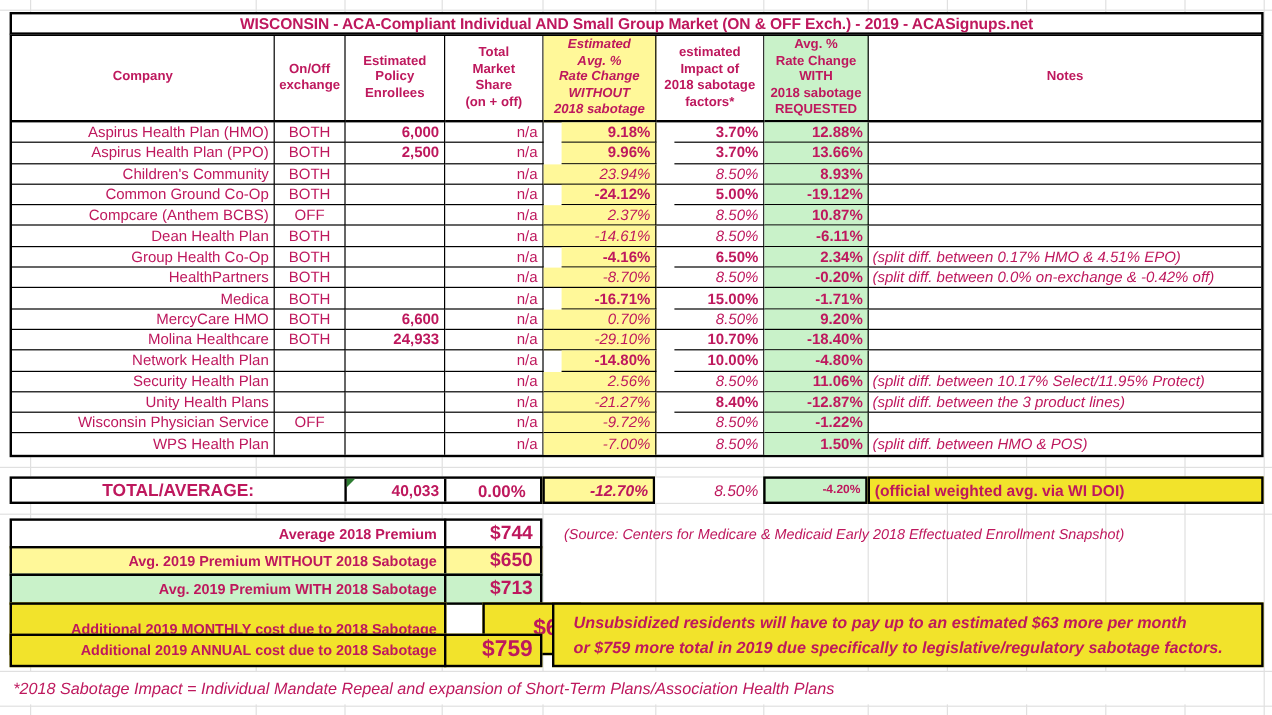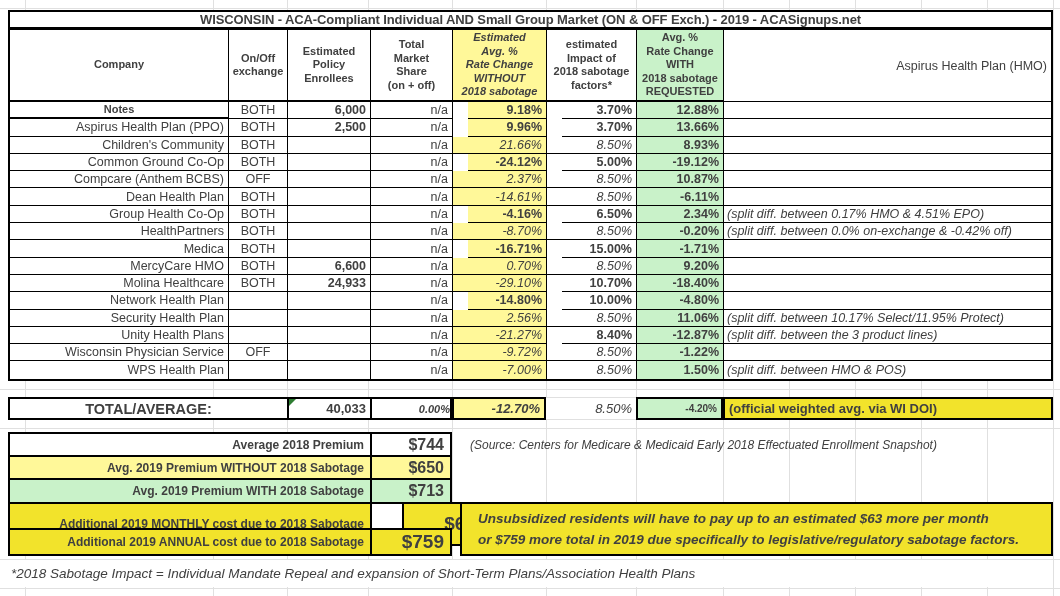--- a/index.html
+++ b/index.html
@@ -1,17 +1,17 @@
 <!DOCTYPE html>
 <html style="--c-ly: #FFF899; --c-lg: #C9F2C9; --c-by: #F2E32B; --c-tri: #2E7D32;"><head>
 <meta charset="utf-8">
 <style>
   html,body{margin:0;padding:0;background:#fff;}
   #canvas{position:relative;width:1060px;height:596px;background:#fff;overflow:hidden;
-          font-family:"Liberation Sans", sans-serif;color:#404040;}
+          font-family:"Liberation Sans", sans-serif;color:#be185d;}
   
   .vline{position:absolute;top:0;bottom:0;width:1px;background:#E0E0E0;}
   .hline{position:absolute;left:0;right:0;height:1px;background:#E0E0E0;}
 
   
   .title-box{position:absolute;left:8px;top:10px;width:1045px;height:19px;box-sizing:border-box;
     border:2px solid #000;background:#fff;text-align:center;font-weight:bold;font-size:13px;
     line-height:15px;letter-spacing:-0.1px;z-index:3;}
 
   
@@ -39,21 +39,21 @@
   .italic{font-style:italic;font-weight:normal;}
 
   
   .trow{position:absolute;top:397px;height:23px;box-sizing:border-box;z-index:2;display:flex;align-items:center;}
   .t-a{left:8px;width:444px;border:2px solid #000;background:#fff;padding:0;}
   .t-a .tl{box-sizing:border-box;flex:0 0 279px;border-right:2px solid #000;height:100%;display:flex;
     align-items:center;justify-content:center;font-weight:bold;font-size:14.5px;}
   .t-a .te{box-sizing:border-box;flex:0 0 83px;border-right:2px solid #000;height:100%;display:flex;
     align-items:center;justify-content:flex-end;font-weight:bold;font-size:13px;padding-right:4px;position:relative;}
   .t-a .ts{box-sizing:border-box;flex:1;height:100%;display:flex;align-items:center;justify-content:flex-end;
-    font-weight:bold;font-size:11px;padding-right:0;font-style:italic;}
+    font-weight:bold;font-size:14px;padding-right:12px;}
   .tri{position:absolute;left:0;top:0;width:0;height:0;border-top:7px solid var(--c-tri);border-right:7px solid transparent;}
   .t-b{left:452px;width:94px;border:2px solid #000;background:var(--c-ly);justify-content:flex-end;
     font-weight:bold;font-style:italic;font-size:13px;padding-right:4px;}
   .t-c{left:546px;width:90px;border-top:1px solid #E0E0E0;border-bottom:1px solid #E0E0E0;background:#fff;
     justify-content:flex-end;font-style:italic;font-size:13px;padding-right:4px;}
   .t-d{left:636px;width:87px;border:2px solid #000;background:var(--c-lg);justify-content:flex-end;
     font-weight:bold;font-size:10px;padding-right:4px;}
   .t-e{left:723px;width:330px;border:2px solid #000;background:var(--c-by);justify-content:flex-start;
     font-weight:bold;font-size:13px;padding-left:4px;}
 
@@ -122,42 +122,42 @@
 2018 sabotage</div>
       <div class="cell hdr c-impact-h">estimated
 Impact of
 2018 sabotage
 factors*</div>
       <div class="cell hdr c-with-h">Avg. %
 Rate Change
 WITH
 2018 sabotage
 REQUESTED</div>
+      <div class="cell hdr c-note-h">Notes</div>
       <div class="cell c-company">Aspirus Health Plan (HMO)</div>
-      <div class="cell hdr c-note-h">Notes</div>
       <div class="cell c-exch">BOTH</div>
       <div class="cell c-enroll">6,000</div>
       <div class="cell c-share">n/a</div>
       <div class="cell c-without bold">9.18%</div>
       <div class="cell c-impact bold">3.70%</div>
       <div class="cell c-with">12.88%</div>
       <div class="cell c-note"></div>
       <div class="cell c-company">Aspirus Health Plan (PPO)</div>
       <div class="cell c-exch">BOTH</div>
       <div class="cell c-enroll">2,500</div>
       <div class="cell c-share">n/a</div>
       <div class="cell c-without bold">9.96%</div>
       <div class="cell c-impact bold">3.70%</div>
       <div class="cell c-with">13.66%</div>
       <div class="cell c-note"></div>
       <div class="cell c-company">Children's Community</div>
       <div class="cell c-exch">BOTH</div>
       <div class="cell c-enroll"></div>
       <div class="cell c-share">n/a</div>
-      <div class="cell c-without italic">21.66%</div>
+      <div class="cell c-without italic">23.94%</div>
       <div class="cell c-impact italic">8.50%</div>
       <div class="cell c-with">8.93%</div>
       <div class="cell c-note"></div>
       <div class="cell c-company">Common Ground Co-Op</div>
       <div class="cell c-exch">BOTH</div>
       <div class="cell c-enroll"></div>
       <div class="cell c-share">n/a</div>
       <div class="cell c-without bold">-24.12%</div>
       <div class="cell c-impact bold">5.00%</div>
       <div class="cell c-with">-19.12%</div>

